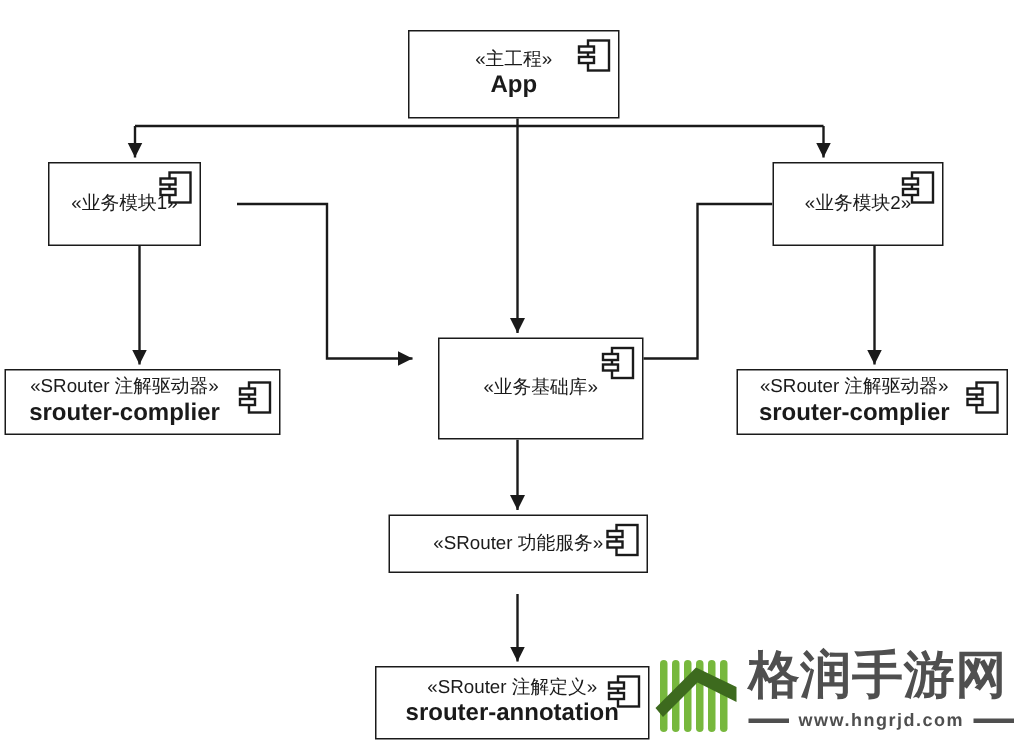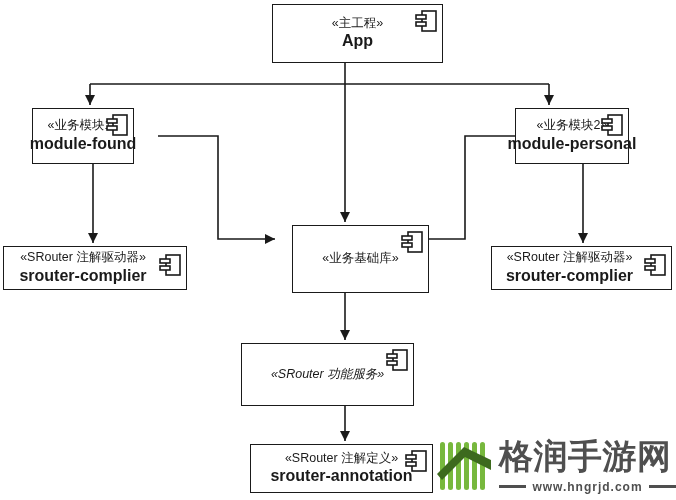--- a/index.html
+++ b/index.html
@@ -40,40 +40,39 @@
     white-space: nowrap;
   }
   .component-icon {
     position: absolute;
     top: 4px;
     right: 4px;
     width: 24px;
     height: 24px;
   }
   
-  .n-app               { left: 272px; top: 4px;   width: 171px; height: 59px; }
+  .n-app               { left: 272px; top: 20px;   width: 141px; height: 59px; }
   .n-module-found      { left: 32px;  top: 108px; width: 102px; height: 56px; }
   .n-module-personal   { left: 515px; top: 108px; width: 114px; height: 56px; }
   .n-module-base       { left: 292px; top: 225px; width: 137px; height: 68px; }
   .n-complier-left     { left: 3px;   top: 246px; width: 184px; height: 44px; padding-right: 24px; }
   .n-complier-right    { left: 491px; top: 246px; width: 181px; height: 44px; padding-right: 24px; }
-  .n-support           { left: 241px; top: 343px; width: 173px; height: 63px; font-style: italic; }
+  .n-support           { left: 259px; top: 343px; width: 173px; height: 39px; }
   .n-annotation        { left: 250px; top: 444px; width: 183px; height: 49px; }
   .n-complier-left .component-icon,
   .n-complier-right .component-icon { top: 6px; }
 
   
   .watermark {
     position: absolute;
     left: 434px;
     top: 432px;
     width: 242px;
     height: 68px;
     display: flex;
-    align-items: center;
     gap: 5px;
     background: transparent;
   }
   .wm-logo { width: 60px; height: 64px; flex: 0 0 auto; }
   .wm-text-col { display: flex; flex-direction: column; width: 177px; }
   .wm-title {
     font-size: 34px;
     font-weight: bold;
     color: #4f4f4f;
     letter-spacing: 0.5px;
@@ -135,33 +134,31 @@
 
   <div class="node n-module-found">
     <svg class="component-icon" viewBox="0 0 24 24">
       <g fill="#ffffff" stroke="#1a1a1a" stroke-width="1.6">
         <rect x="8" y="2" width="14" height="20"></rect>
         <rect x="2" y="6" width="10" height="4"></rect>
         <rect x="2" y="13" width="10" height="4"></rect>
       </g>
     </svg>
     <span class="stereotype">«业务模块1»</span>
-    <span class="node-name">module-found</span>
   </div>
 
   <div class="node n-module-personal">
     <svg class="component-icon" viewBox="0 0 24 24">
       <g fill="#ffffff" stroke="#1a1a1a" stroke-width="1.6">
         <rect x="8" y="2" width="14" height="20"></rect>
         <rect x="2" y="6" width="10" height="4"></rect>
         <rect x="2" y="13" width="10" height="4"></rect>
       </g>
     </svg>
     <span class="stereotype">«业务模块2»</span>
-    <span class="node-name">module-personal</span>
   </div>
 
   <div class="node n-module-base">
     <svg class="component-icon" viewBox="0 0 24 24">
       <g fill="#ffffff" stroke="#1a1a1a" stroke-width="1.6">
         <rect x="8" y="2" width="14" height="20"></rect>
         <rect x="2" y="6" width="10" height="4"></rect>
         <rect x="2" y="13" width="10" height="4"></rect>
       </g>
     </svg>

